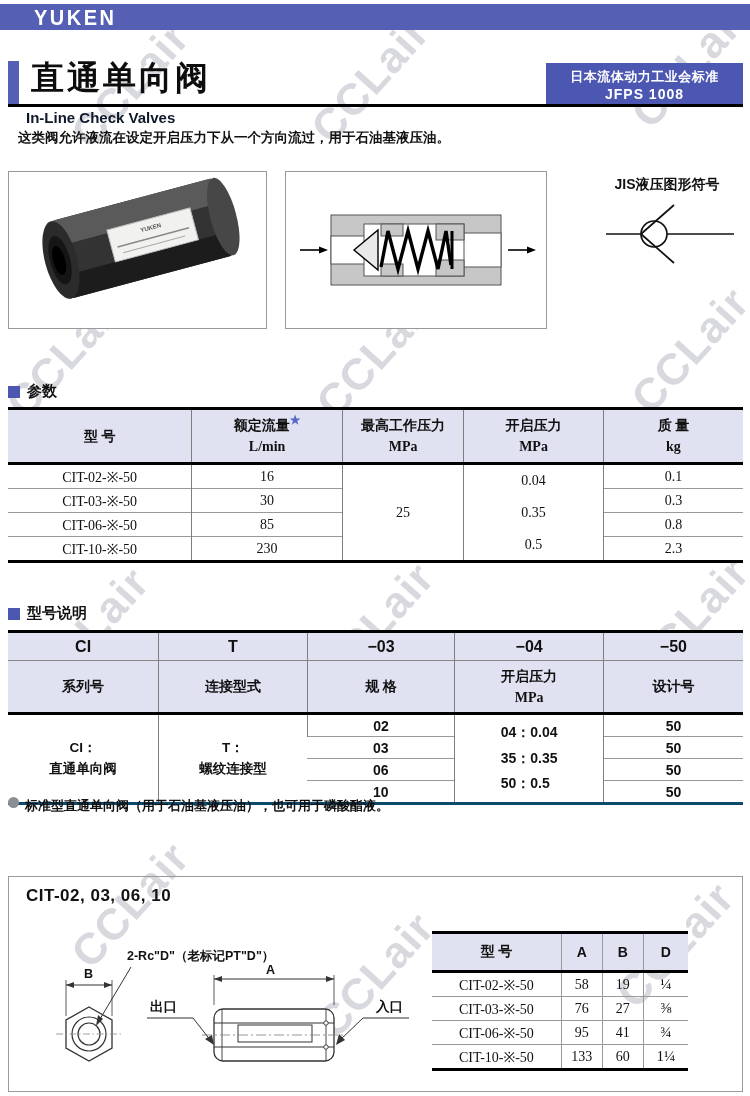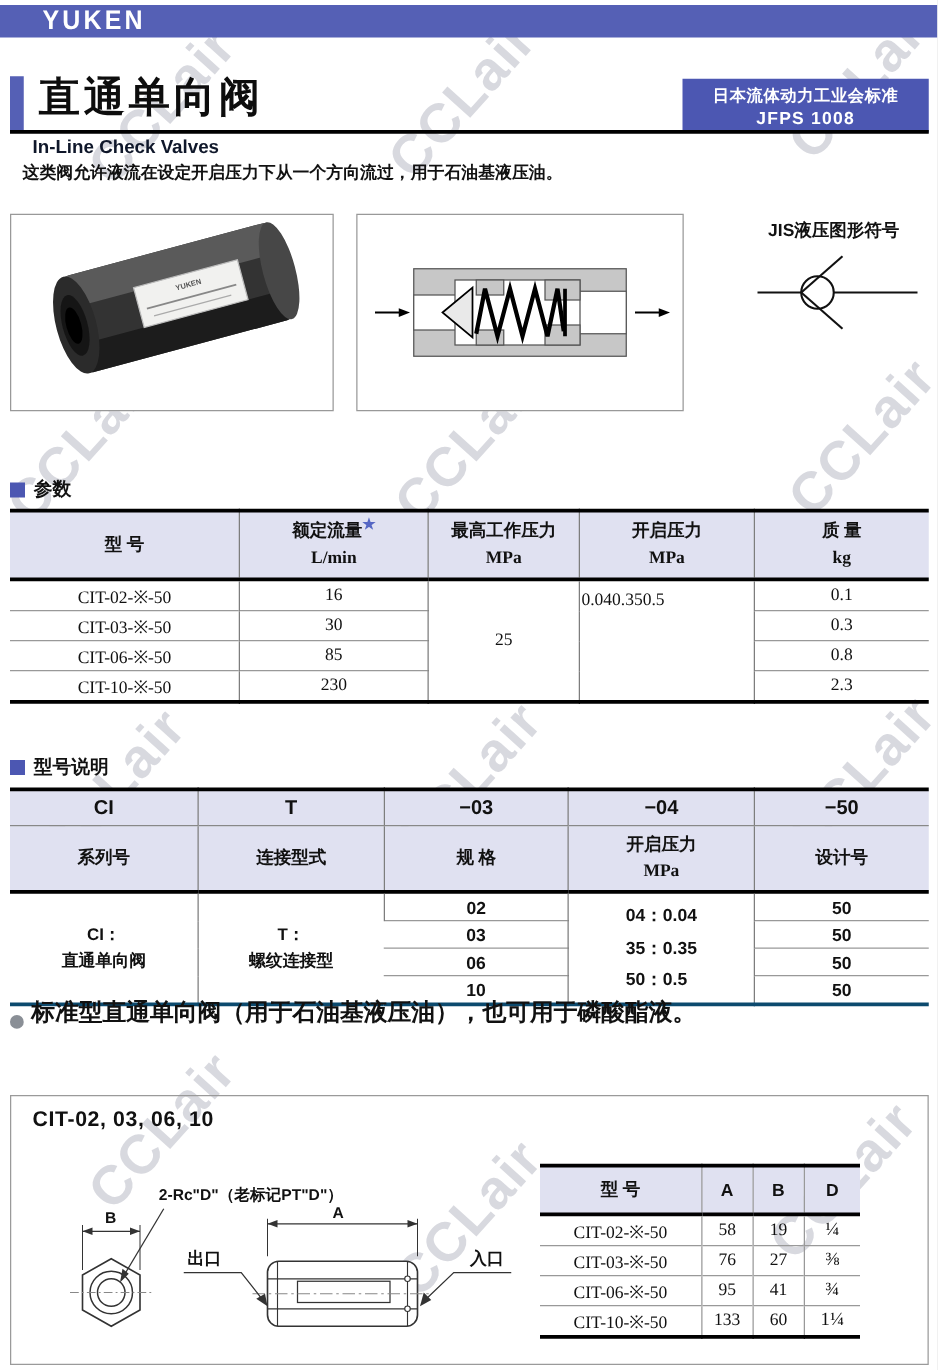--- a/index.html
+++ b/index.html
@@ -34,36 +34,36 @@
   .sec-h .sq{width:12px;height:12px;background:#4c57b2;}
   
   table{border-collapse:collapse;table-layout:fixed;}
   .spec-table{position:absolute;left:8px;top:407px;width:735px;text-align:center;font-size:14px;
         border-top:3px solid #000;border-bottom:3px solid #000;}
   .spec-table thead th{background:#e0e1f1;border-bottom:3px solid #000;font-weight:600;height:50px;line-height:1.5;}
   .spec-table th+th,.spec-table td+td{border-left:1px solid #7d7d7d;}
   .spec-table tbody td{height:21px;}
   .spec-table tbody tr+tr td{border-top:1px solid #999;}
   .star{color:#5566c4;font-size:12px;vertical-align:super;line-height:0;}
-  .crack-cell{display:flex;flex-direction:row;justify-content:flex-start;height:80px;padding:2px 0;}
+  .crack-cell{display:flex;flex-direction:column;justify-content:space-between;height:80px;padding:2px 0;}
   .footnote{position:absolute;left:8px;top:551px;font-weight:600;font-size:13.2px;}
   .footnote .star{font-size:14px;vertical-align:baseline;}
   
   .model-table{position:absolute;left:8px;top:630px;width:735px;text-align:center;
         border-top:3px solid #000;border-bottom:3px solid #0c4a6e;}
   .model-table thead tr.codes th{background:#e0e1f1;font:700 16px "Liberation Sans",sans-serif;
         height:25px;border-bottom:1px solid #888;}
   .model-table thead tr.names th{background:#e0e1f1;font-weight:600;font-size:14px;height:49px;
         border-bottom:3px solid #000;line-height:1.5;}
   .model-table th+th,.model-table td+td{border-left:1px solid #7d7d7d;}
   .model-table tbody td{height:19px;font:700 14px "Liberation Sans",sans-serif;}
   .model-table tbody tr+tr td{border-top:1px solid #999;}
   .two-line{font:700 13.5px/1.5 "Liberation Sans",sans-serif;}
   .press-list{display:inline-block;text-align:left;font:700 14px/1.85 "Liberation Sans",sans-serif;}
-  .model-note{position:absolute;left:8px;top:797px;font-weight:600;font-size:19px;display:flex;align-items:flex-end;gap:6px;}
+  .model-note{position:absolute;left:8px;top:797px;font-weight:600;font-size:13px;display:flex;align-items:flex-start;gap:6px;}
   .bullet{width:11px;height:11px;border-radius:50%;background:#8a8f96;display:inline-block;flex:0 0 auto;}
   
   .dim-box{position:absolute;left:8px;top:876px;width:733px;height:214px;border:1.5px solid #9a9a9a;}
   .dim-title{position:absolute;left:17px;top:9px;font:800 17px "Liberation Sans",sans-serif;letter-spacing:.5px;}
   .dim-svg{position:absolute;left:0;top:0;}
   .dlabel{position:absolute;font:700 12.5px "Liberation Sans",sans-serif;white-space:nowrap;}
   .dlabel.cjk{font:700 13.5px "Liberation Serif",serif;}
   .dim-table{position:absolute;left:423px;top:54px;width:256px;text-align:center;font-size:14px;
         border-top:3px solid #000;border-bottom:3px solid #000;}
   .dim-table thead th{background:#e0e1f1;height:34px;border-bottom:3px solid #000;font-weight:600;}

